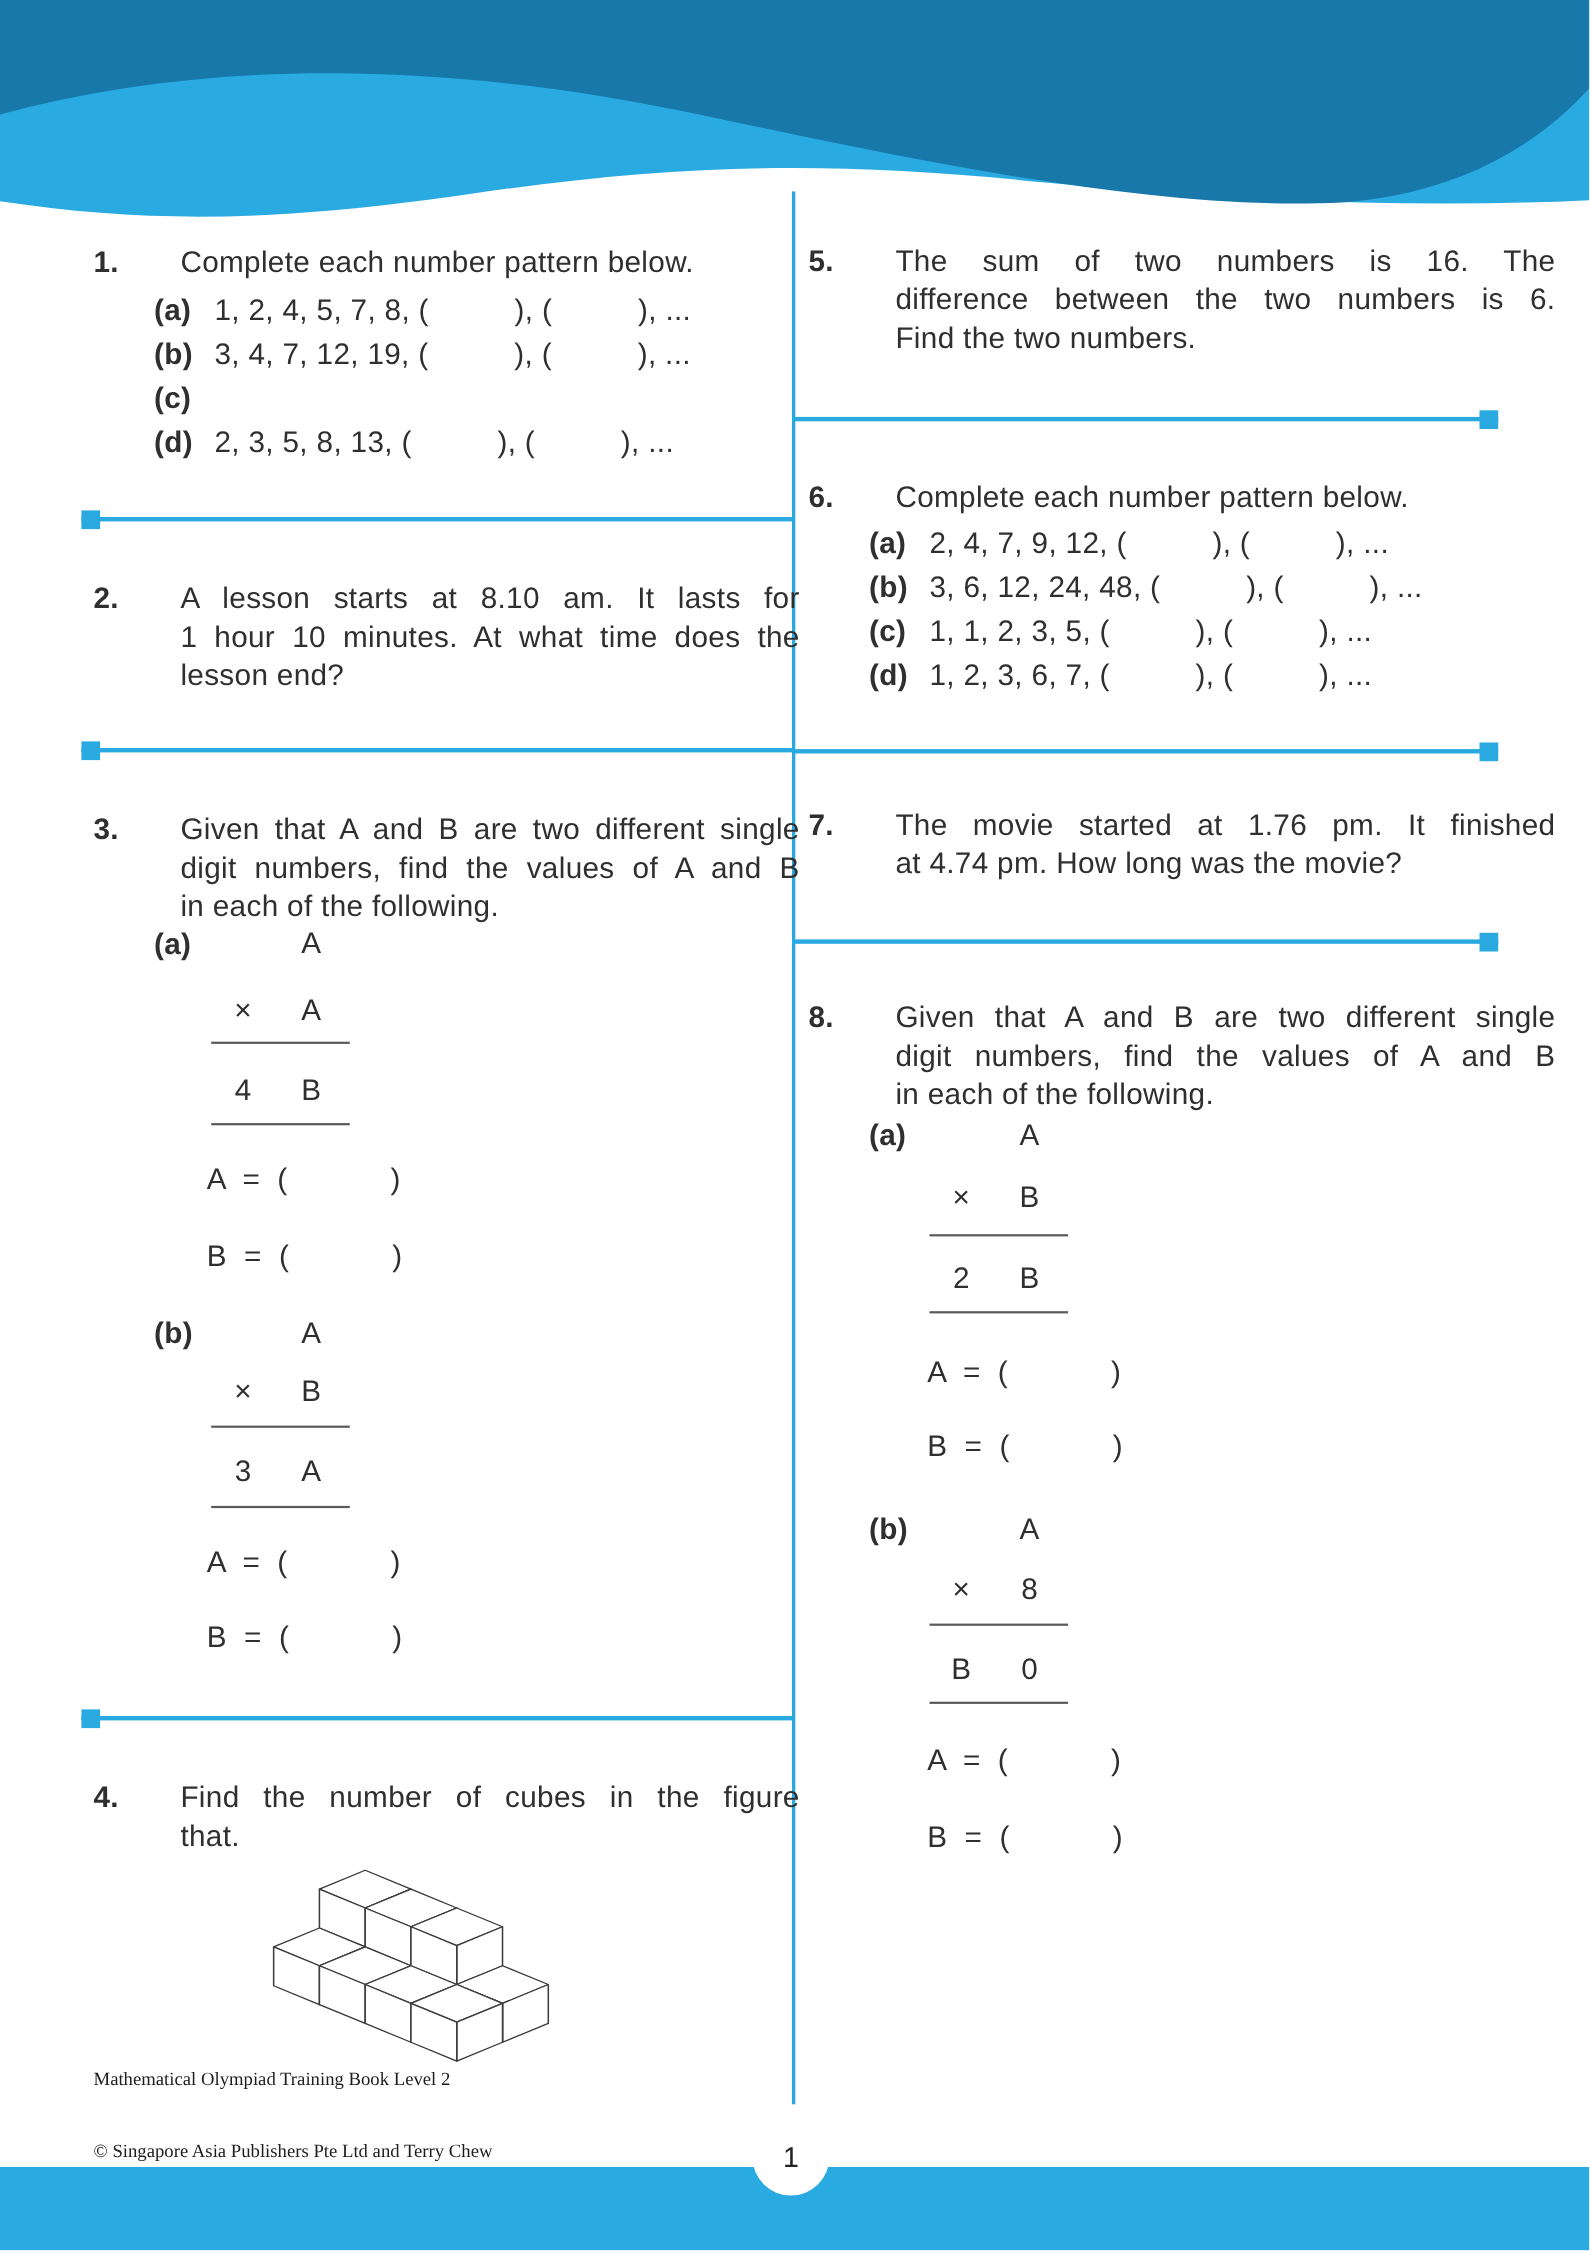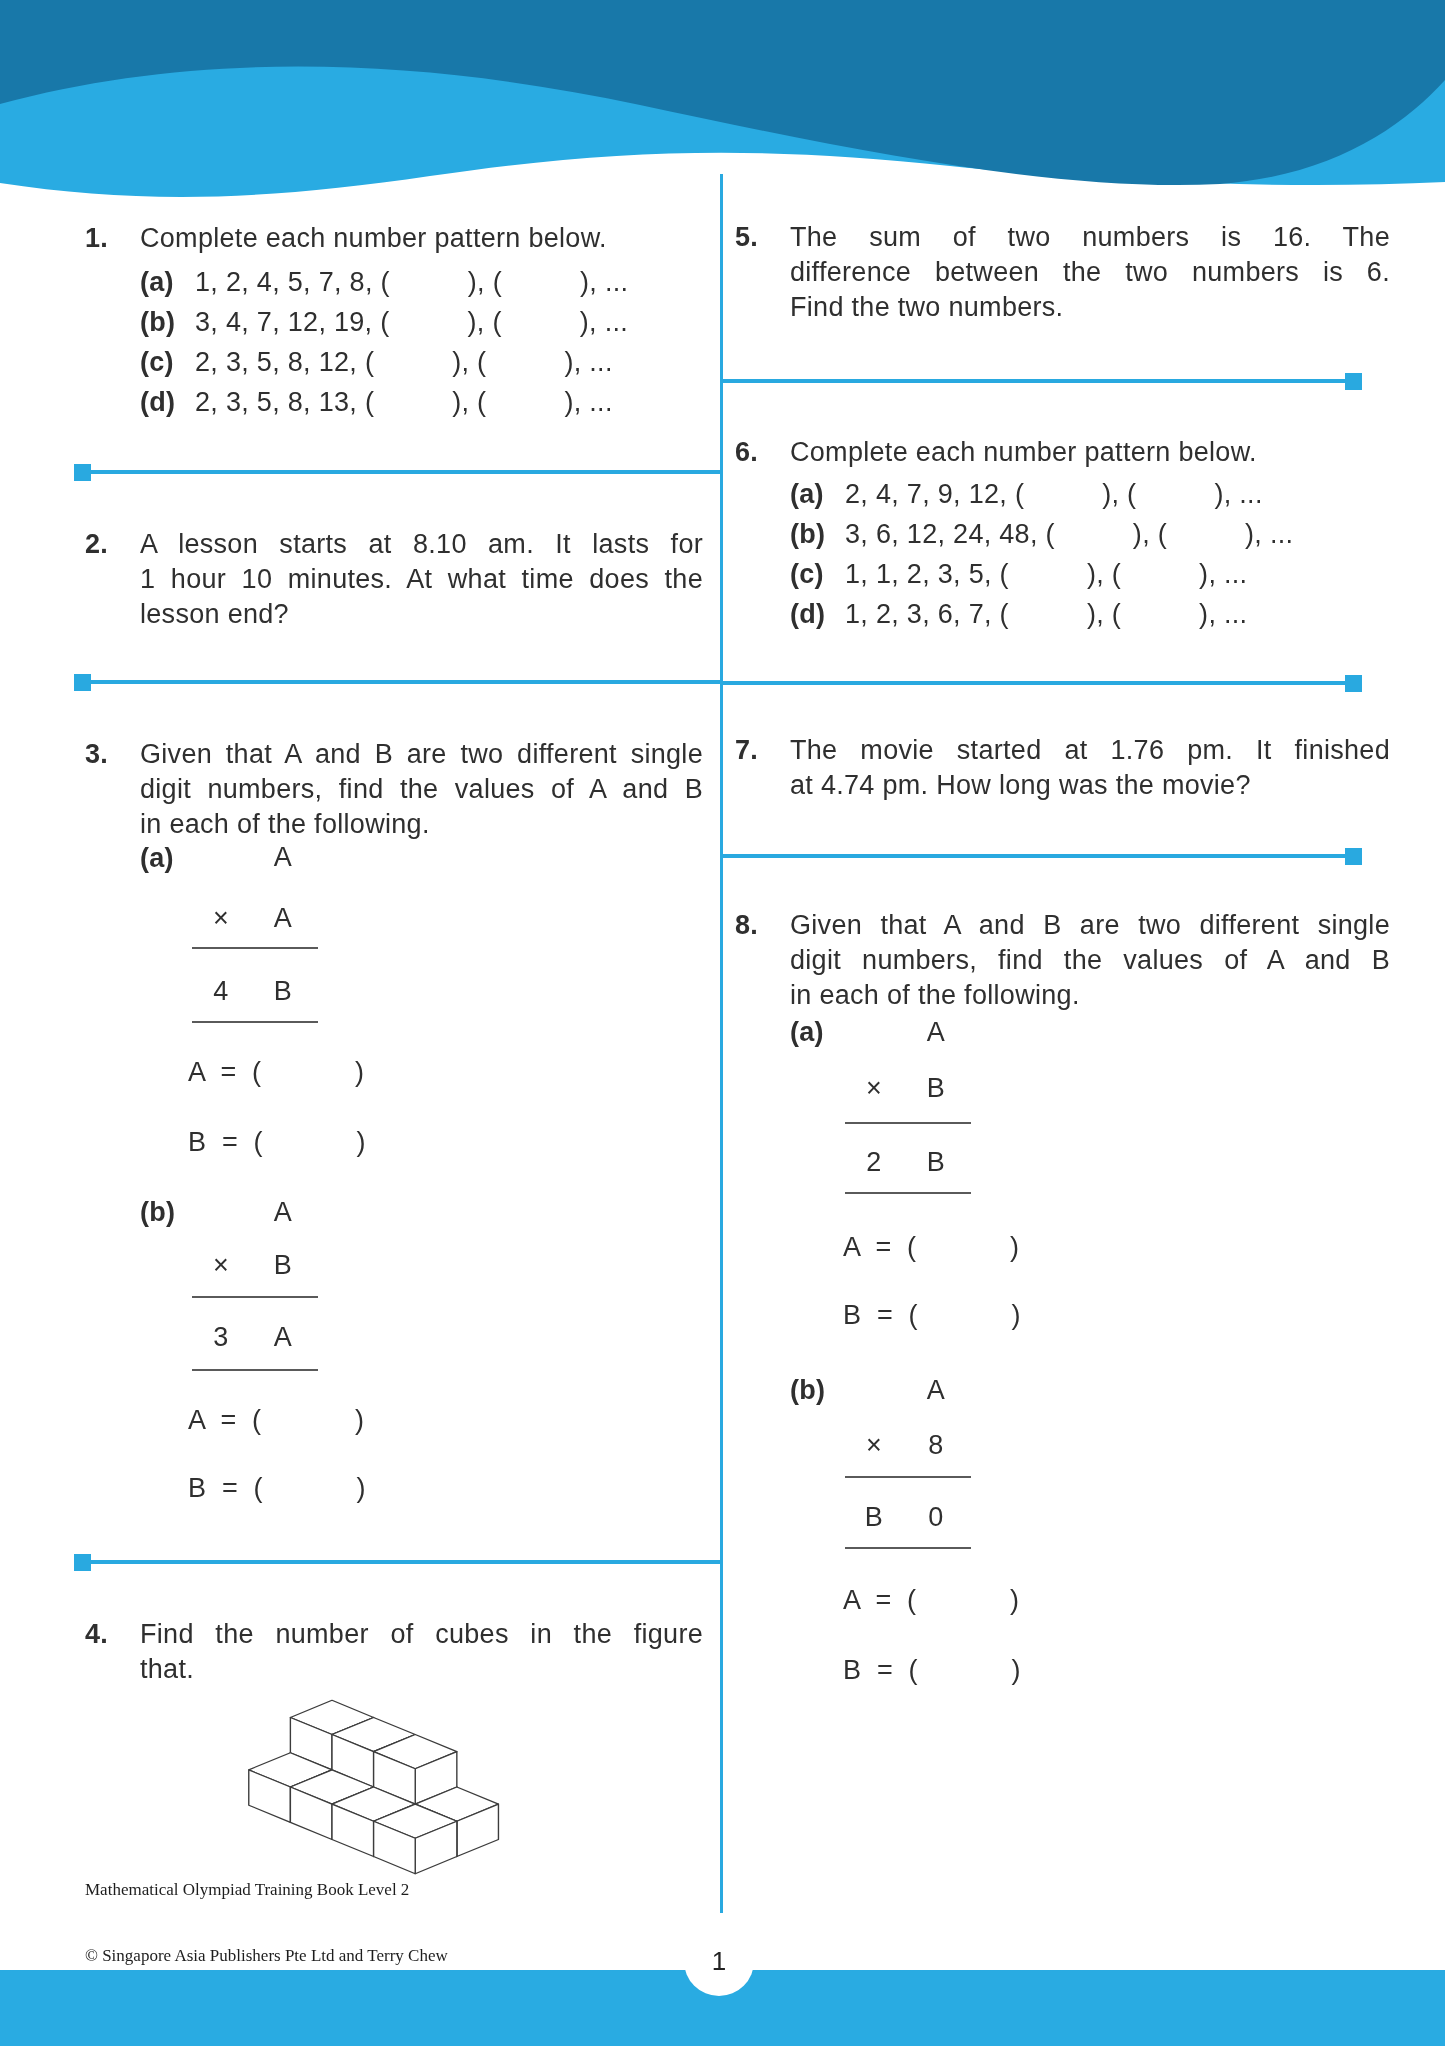--- a/index.html
+++ b/index.html
@@ -12,21 +12,21 @@
   .page{
     position:relative;width:1445px;height:2046px;background:#fff;overflow:hidden;
     font-family:"Liberation Sans",sans-serif;color:var(--text);
   }
   .hdr{position:absolute;left:0;top:0;width:1445px;height:232px;display:block;}
   .vrule{position:absolute;left:720px;top:174px;width:3px;height:1739px;background:var(--rule);}
   .rule{position:absolute;height:4px;background:var(--rule);}
   .sq{position:absolute;width:17px;height:17px;background:var(--rule);}
   .q{position:absolute;display:flex;}
   .qnum{width:55px;flex:none;font-weight:700;font-size:27px;line-height:35px;letter-spacing:.3px;}
-  .qbody{font-size:27px;line-height:35px;letter-spacing:.3px;}
+  .qbody{font-size:27px;line-height:35px;letter-spacing:.3px;margin-left:24px;}
   .w560{width:563px;}
   .w600{width:600px;}
   .jl{text-align:justify;text-align-last:justify;}
   .items{position:absolute;}
   .item{display:flex;}
   .ilabel{width:55px;flex:none;font-weight:700;font-size:27px;line-height:40px;letter-spacing:.3px;}
   .itext{white-space:pre;font-size:27px;line-height:40px;letter-spacing:.3px;}
   .plabel{position:absolute;font-size:27px;line-height:28px;font-weight:700;letter-spacing:.3px;}
   .mrow{position:absolute;display:flex;width:124px;}
   .mc{width:62px;text-align:center;font-size:27px;line-height:28px;letter-spacing:.3px;}
@@ -78,21 +78,20 @@
     <div class="item">
       <span class="ilabel">(a)</span>
       <span class="itext">1, 2, 4, 5, 7, 8, (          ), (          ), ...</span>
     </div>
     <div class="item">
       <span class="ilabel">(b)</span>
       <span class="itext">3, 4, 7, 12, 19, (          ), (          ), ...</span>
     </div>
     <div class="item">
       <span class="ilabel">(c)</span>
-      <span class="itext">2, 3, 5, 8, 12, (          ), (          ), ...</span>
     </div>
     <div class="item">
       <span class="ilabel">(d)</span>
       <span class="itext">2, 3, 5, 8, 13, (          ), (          ), ...</span>
     </div>
   </div>
 
   <div class="q" style="left:85px;top:527px;">
     <div class="qnum">2.</div>
     <div class="qbody w560">

